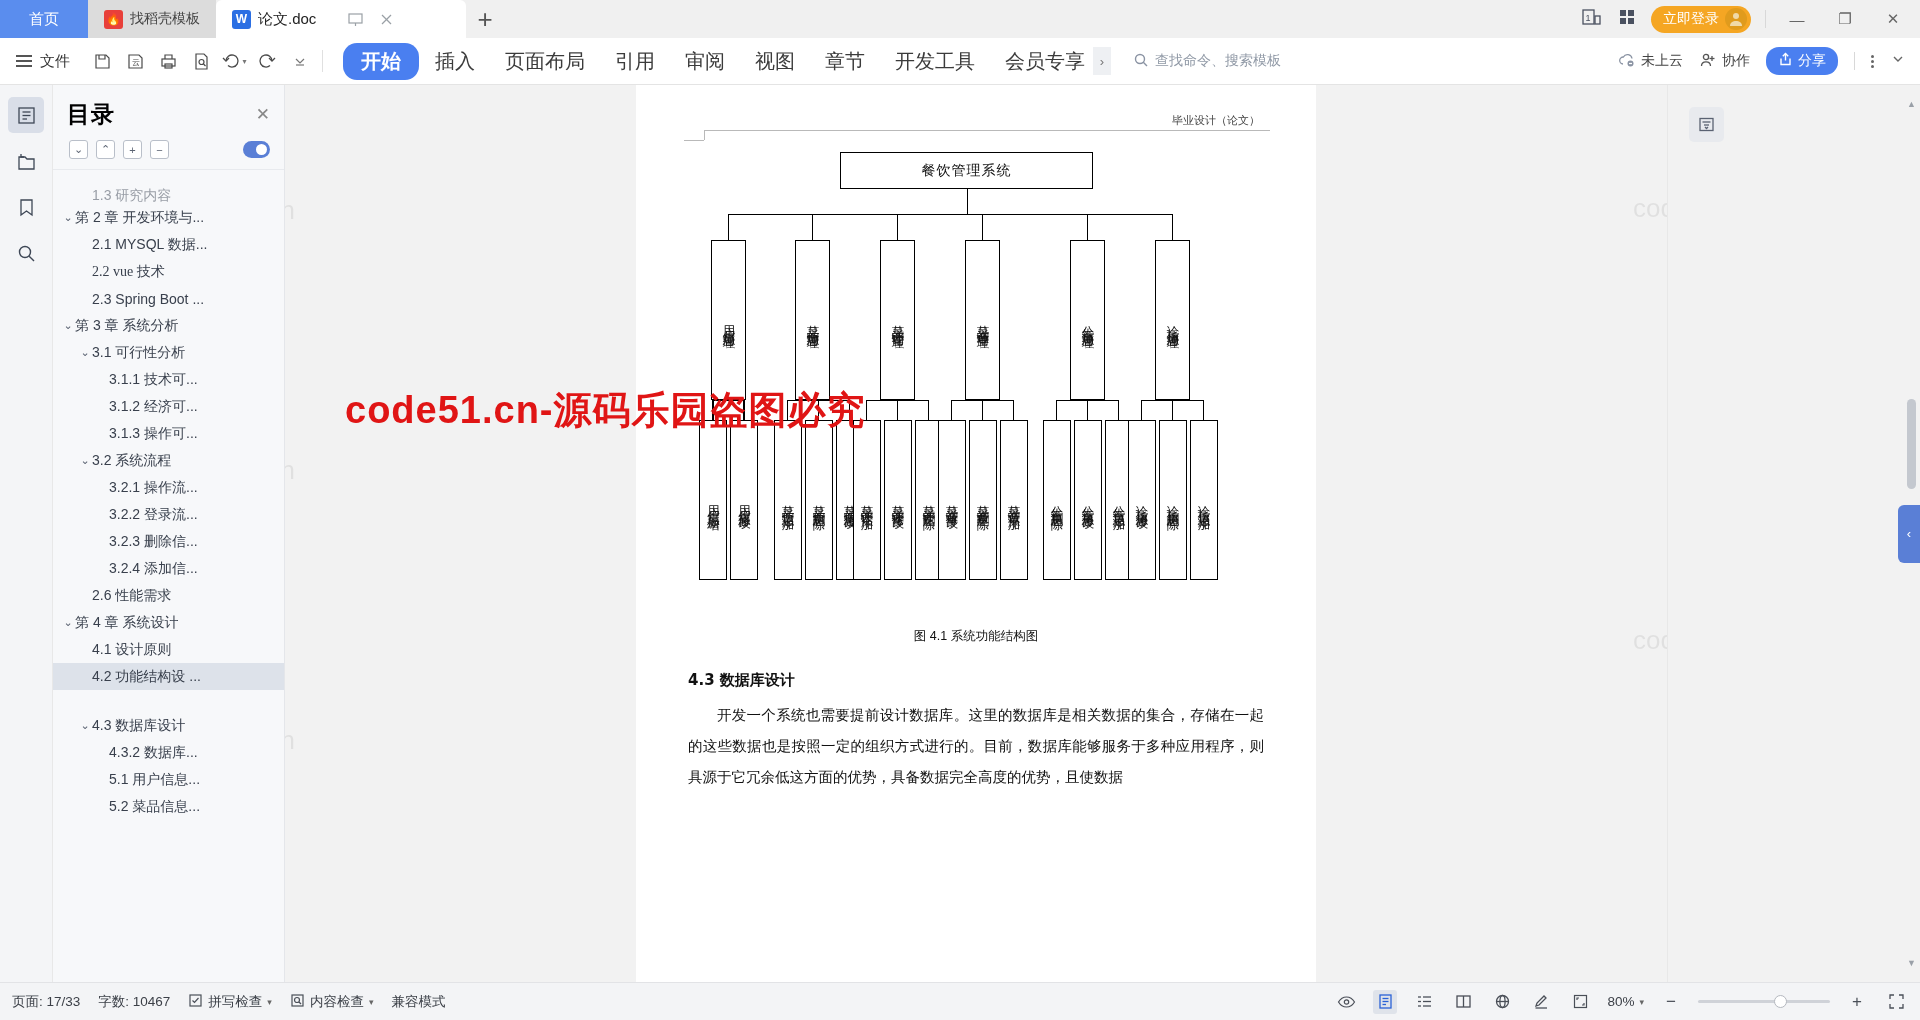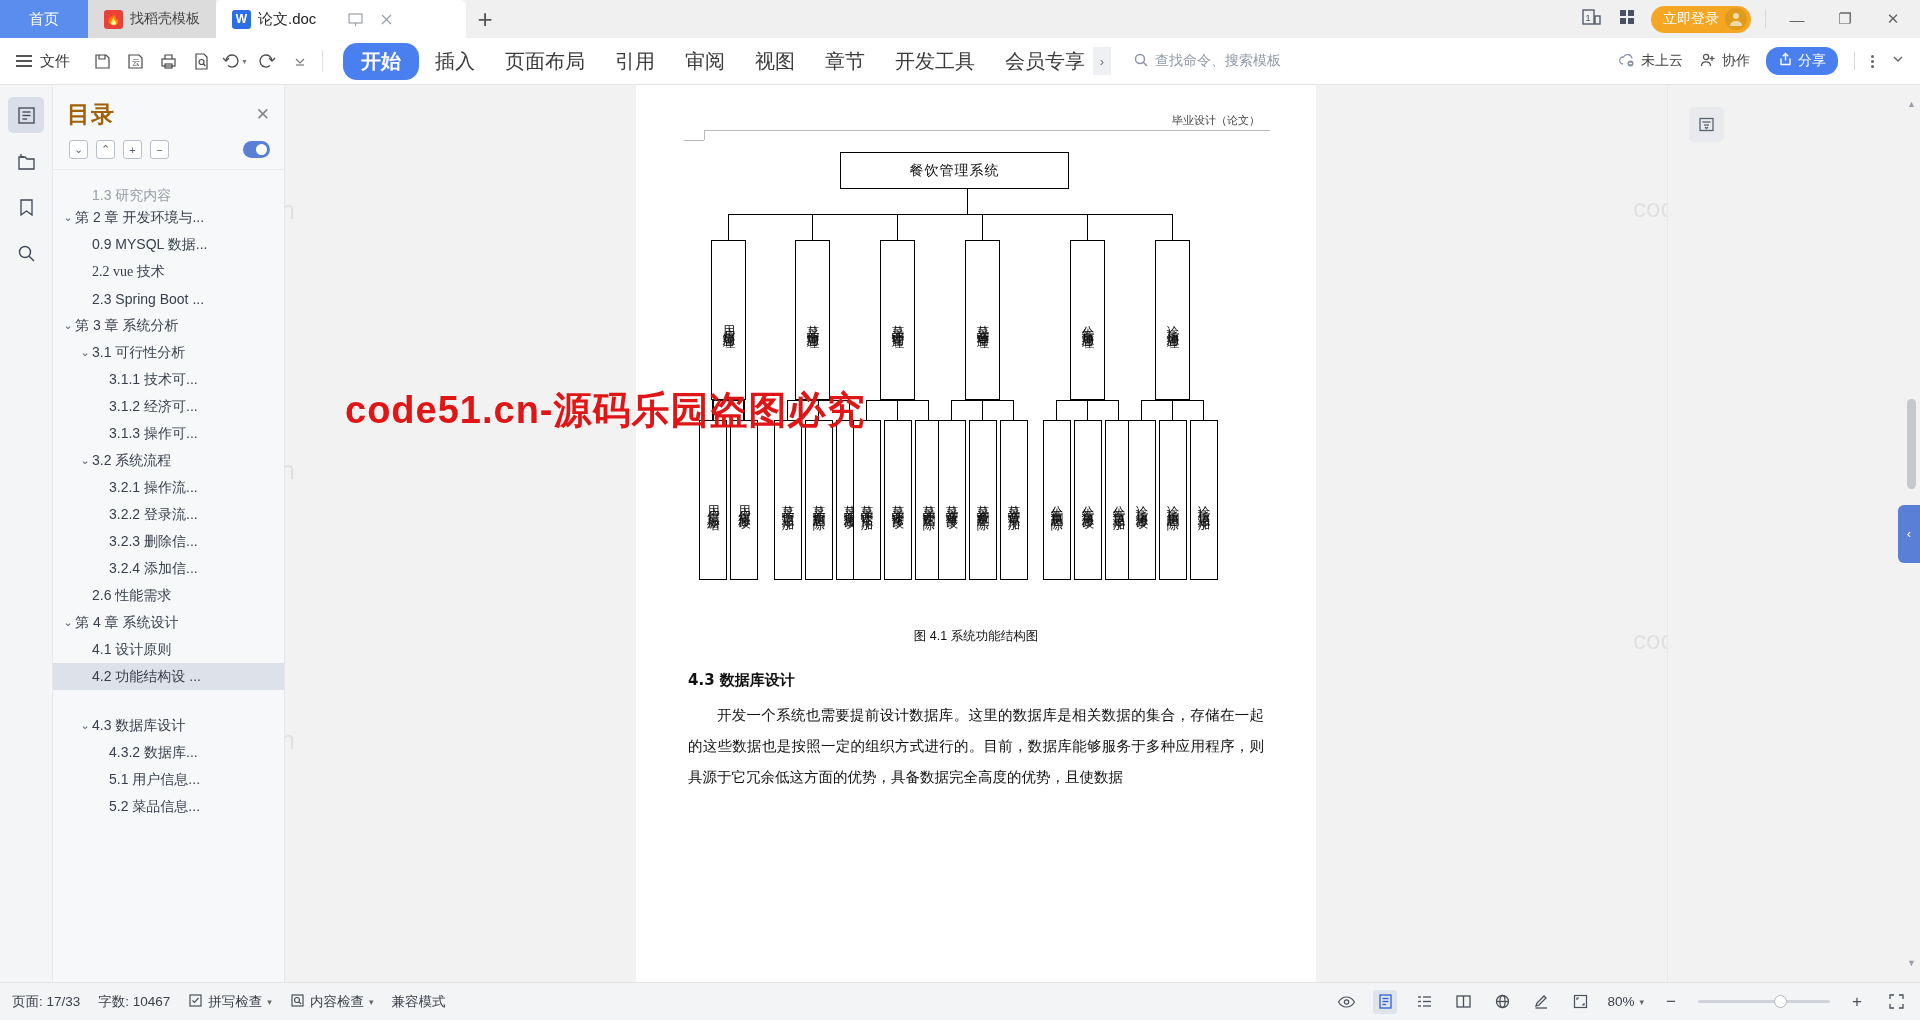--- a/index.html
+++ b/index.html
@@ -82,21 +82,21 @@
   .rail { width:53px; background:#f4f5f7; display:flex; flex-direction:column;
           align-items:center; padding-top:12px; gap:10px; border-right:1px solid #e8e8e8;}
   .rail-btn { width:36px;height:36px;display:flex;align-items:center;justify-content:center;
               border-radius:5px; color:#3e4756; cursor:pointer;}
   .rail-btn.active { background:#d9dee8; }
 
   
   .outline { width: 232px; background:#f7f8fa; border-right:1px solid #e4e6ea;
              display:flex; flex-direction:column; position:relative;}
   .outline-head { display:flex; align-items:center; padding:14px 14px 6px 14px; }
-  .outline-title { font-size:23px; color:#a16207; font-weight:600; letter-spacing:1px;}
+  .outline-title { font-size:23px; color:#000000; font-weight:600; letter-spacing:1px;}
   .outline-close { margin-left:auto; color:#888; font-size:17px; cursor:pointer;}
   .outline-tools { display:flex; align-items:center; gap:8px; padding:4px 14px 10px 16px;}
   .otool { width:19px;height:19px;border:1px solid #b9bfc9;border-radius:3px;
            display:flex;align-items:center;justify-content:center;font-size:11px;color:#5b6372;
            background:#fff; cursor:pointer;}
   .otool-pill { margin-left:auto; width:27px;height:17px;border-radius:9px;background:#5a7fd6;
                 position:relative; cursor:pointer;}
   .otool-pill::after{content:"";position:absolute;right:3px;top:3px;width:11px;height:11px;
                 border-radius:50%;background:#fff;}
   .outline-list { flex:1; overflow:hidden; padding-top:18px; border-top:1px solid #e8eaee;}
@@ -401,21 +401,21 @@
         <div class="oitem partial" style="padding-left: 25px;">
           <span class="caret"></span>
           <span class="otext">1.3 研究内容</span>
         </div>
         <div class="oitem" style="padding-left: 8px;">
           <span class="caret">⌄</span>
           <span class="otext">第 2 章  开发环境与...</span>
         </div>
         <div class="oitem" style="padding-left: 25px;">
           <span class="caret"></span>
-          <span class="otext">0.9 MYSQL 数据...</span>
+          <span class="otext">2.1 MYSQL 数据...</span>
         </div>
         <div class="oitem" style="padding-left: 25px; font-family: Liberation Serif, serif;">
           <span class="caret"></span>
           <span class="otext">2.2 vue 技术</span>
         </div>
         <div class="oitem" style="padding-left: 25px; align-items: center;">
           <span class="caret"></span>
           <span class="otext">2.3 Spring Boot ...</span>
         </div>
         <div class="oitem" style="padding-left: 8px;">
@@ -501,21 +501,21 @@
     <div class="wm" style="right:-86px;top:108px;">code51.cn</div>
     <div class="wm" style="right:-86px;top:540px;">code51.cn</div>
 
     <div class="page">
       <div class="hdr-row">毕业设计（论文）</div>
       <div class="hdr-rule">
           <span class="hdr-tick"></span>
         </div>
 
       <div class="diagram" id="diagram">
-          <div class="dbox root" style="left: 152px; top: 0px; width: 229px; height: 37px;">餐饮管理系统</div>
+          <div class="dbox root" style="left: 152px; top: 0px; width: 253px; height: 37px;">餐饮管理系统</div>
           <div class="dline" style="left: 278.8px; top: 37px; width: 1.4px; height: 25px;"></div>
           <div class="dline" style="left: 40.5px; top: 62px; width: 444px; height: 1.4px;"></div>
           <div class="dline" style="left: 39.8px; top: 62px; width: 1.4px; height: 26px;"></div>
           <div class="dbox vert" style="left: 23px; top: 88px; width: 35px; height: 160px;">用户信息管理</div>
           <div class="dline" style="left: 123.8px; top: 62px; width: 1.4px; height: 26px;"></div>
           <div class="dbox vert" style="left: 107px; top: 88px; width: 35px; height: 160px;">菜品信息管理</div>
           <div class="dline" style="left: 208.8px; top: 62px; width: 1.4px; height: 26px;"></div>
           <div class="dbox vert" style="left: 192px; top: 88px; width: 35px; height: 160px;">菜品评论管理</div>
           <div class="dline" style="left: 293.8px; top: 62px; width: 1.4px; height: 26px;"></div>
           <div class="dbox vert" style="left: 277px; top: 88px; width: 35px; height: 160px;">菜品订单管理</div>

